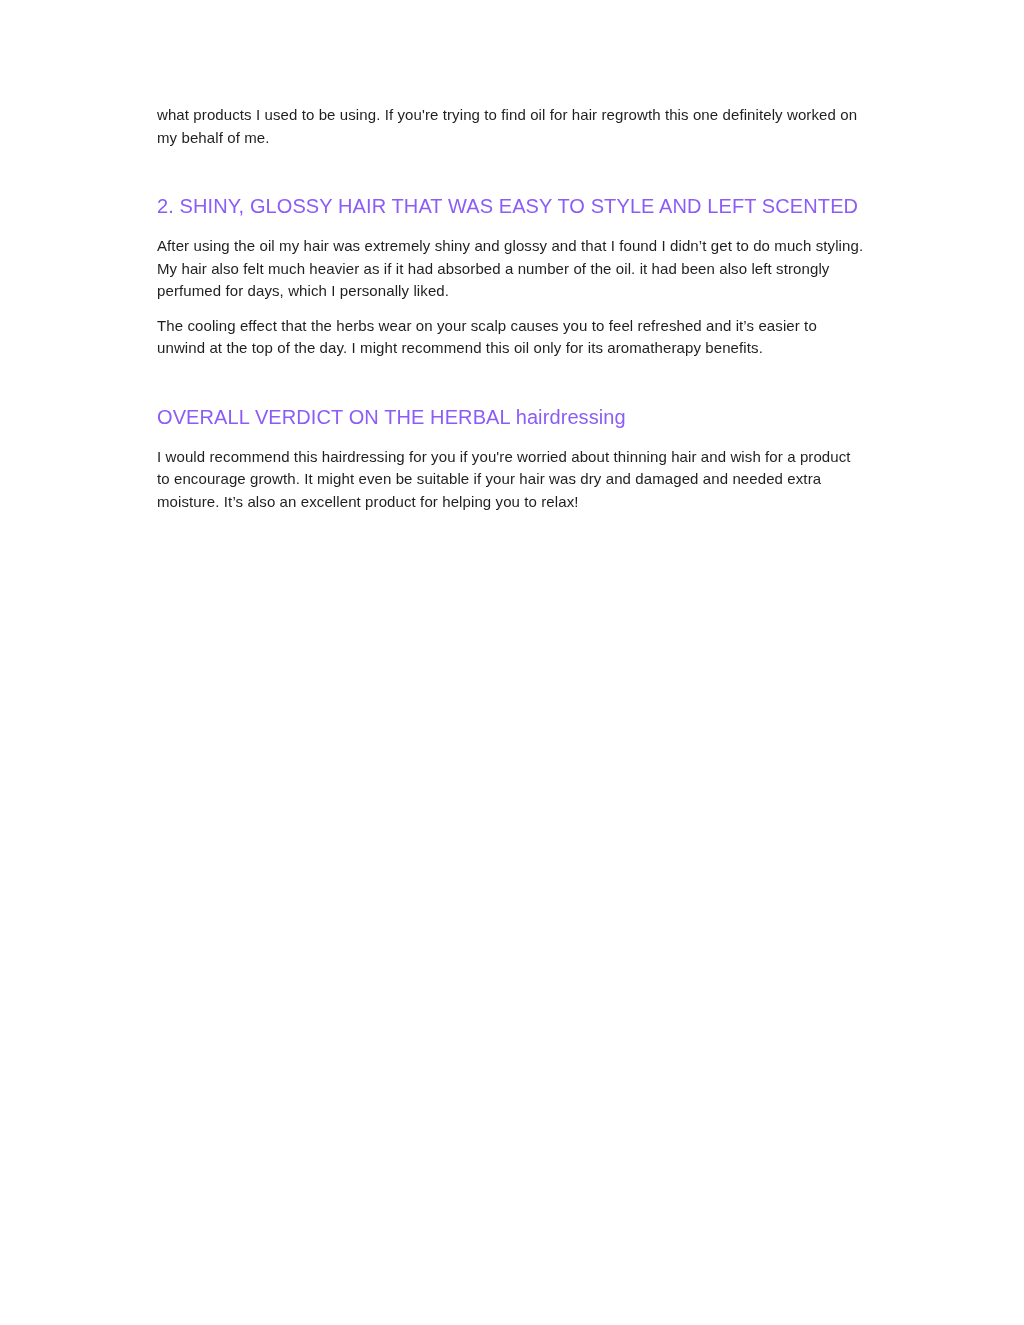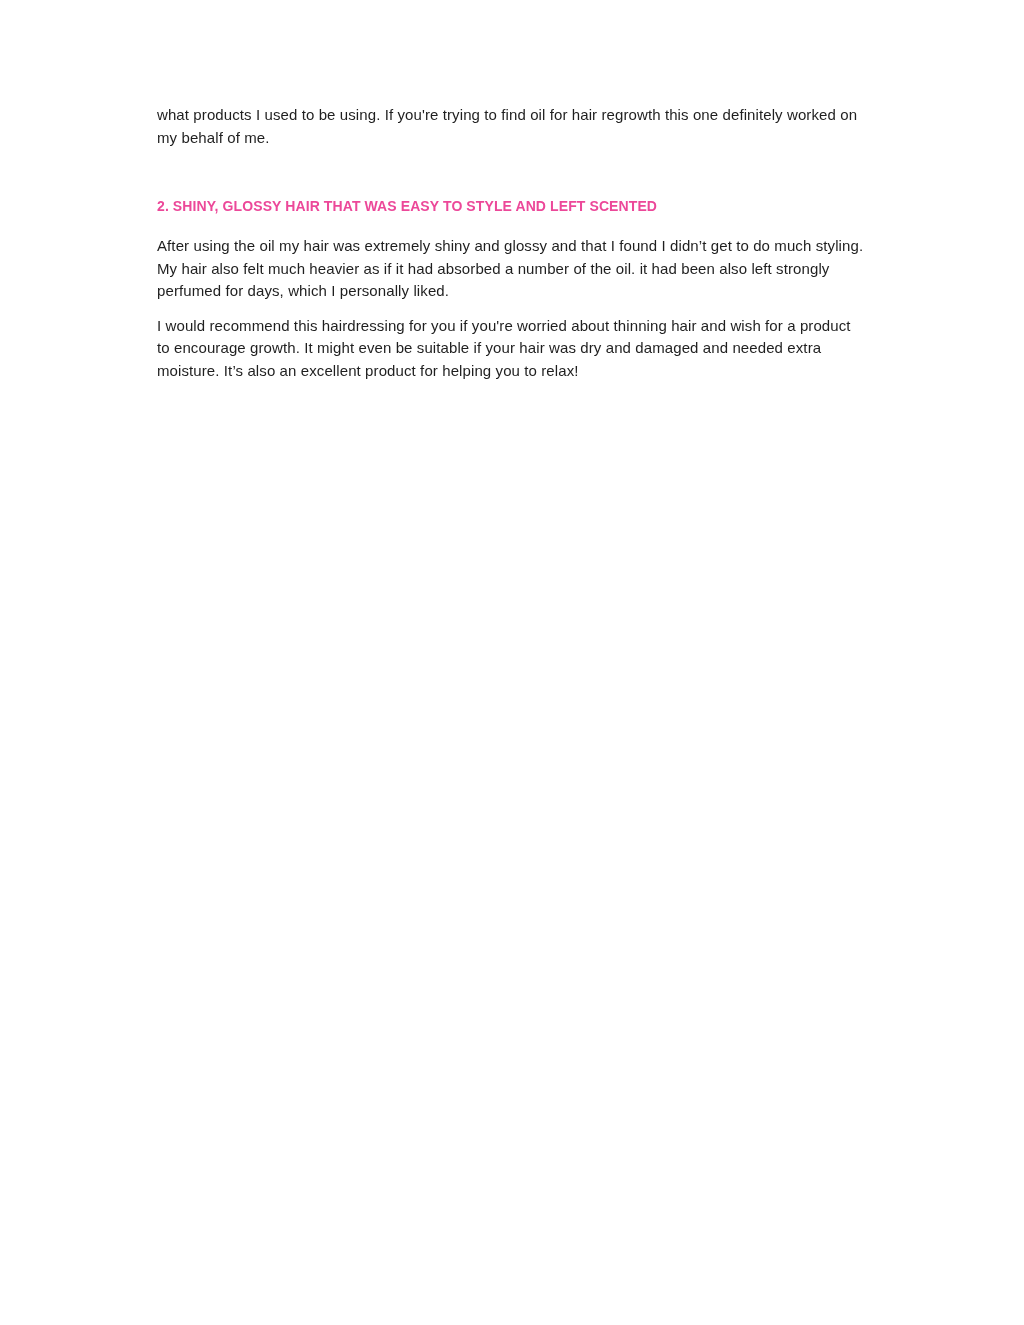--- a/index.html
+++ b/index.html
@@ -18,33 +18,35 @@
     overflow: hidden;
   }
   p.body-text {
     margin: 0 0 12px 0;
     font-size: 15px;
     line-height: 22.5px;
     letter-spacing: 0.1px;
   }
   h2.section-heading {
     margin: 45px 0 17px 0;
-    font-size: 14px;
-    font-weight: 700;
+    font-size: 20px;
+    font-weight: 400;
     line-height: 24px;
     letter-spacing: 0.1px;
-    color: #ec4899;
+    color: #8b5cf6;
   }
 </style>
 </head>
 <body>
 
 <div class="page">
 
   <p class="body-text">what products I used to be using. If you're trying to find oil for hair regrowth this one definitely worked on my behalf of me.</p>
 
   <h2 class="section-heading">2. SHINY, GLOSSY HAIR THAT WAS EASY TO STYLE AND LEFT SCENTED</h2>
   <p class="body-text">After using the oil my hair was extremely shiny and glossy and that I found I didn’t get to do much styling. My hair also felt much heavier as if it had absorbed a number of the oil. it had been also left strongly perfumed for days, which I personally liked.</p>
 
+  <p class="body-text">The cooling effect that the herbs wear on your scalp causes you to feel refreshed and it’s easier to unwind at the top of the day. I might recommend this oil only for its aromatherapy benefits.</p>
 
+  <h2 class="section-heading">OVERALL VERDICT ON THE HERBAL hairdressing</h2>
   <p class="body-text">I would recommend this hairdressing for you if you're worried about thinning hair and wish for a product to encourage growth. It might even be suitable if your hair was dry and damaged and needed extra moisture. It’s also an excellent product for helping you to relax!</p>
 
 </div>
 
 </body></html>

